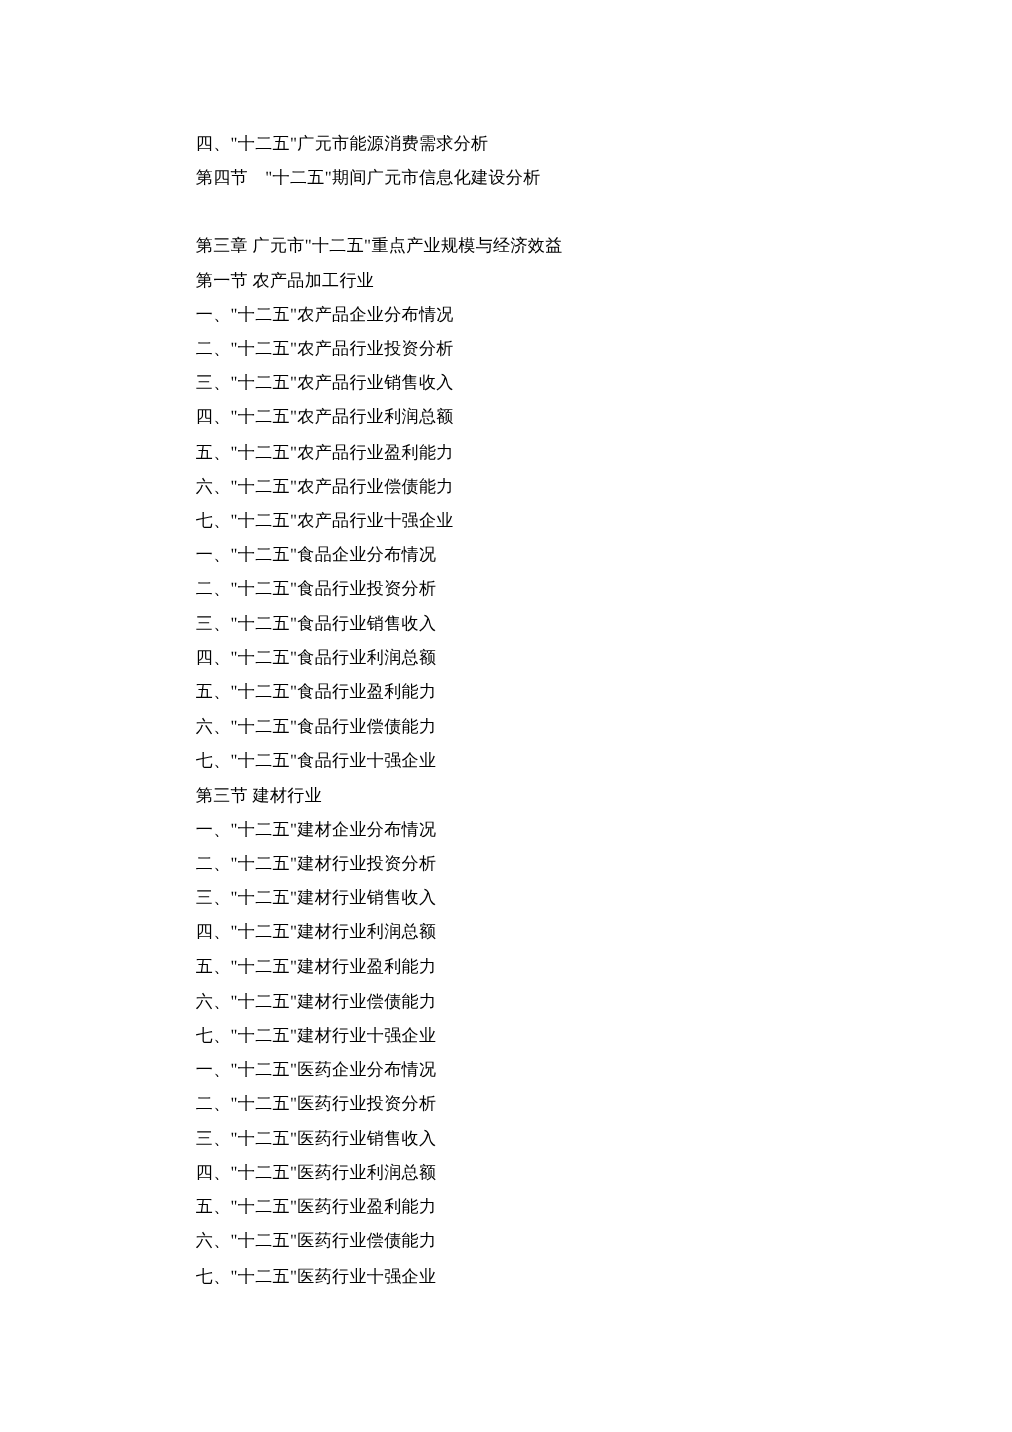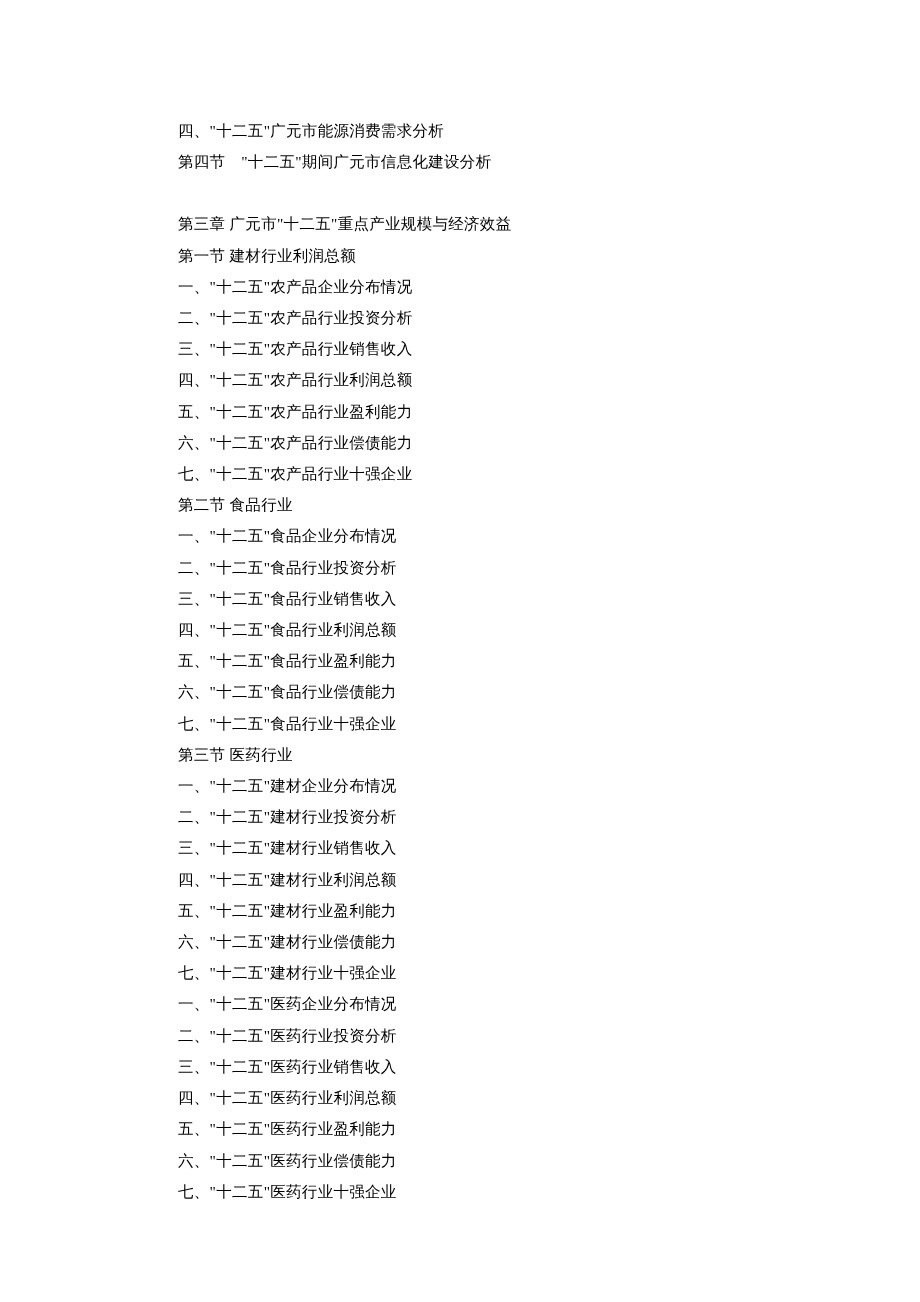--- a/index.html
+++ b/index.html
@@ -26,37 +26,36 @@
   }
 </style>
 </head>
 <body>
 
 <div class="page" id="page-root">
     <div class="line">四、"十二五"广元市能源消费需求分析</div>
     <div class="line">第四节　"十二五"期间广元市信息化建设分析</div>
     <div class="spacer"></div>
     <div class="line">第三章  广元市"十二五"重点产业规模与经济效益</div>
-    <div class="line">第一节  建材行业利润总额</div>
+    <div class="line">第一节  农产品加工行业</div>
     <div class="line">一、"十二五"农产品企业分布情况</div>
     <div class="line">二、"十二五"农产品行业投资分析</div>
     <div class="line">三、"十二五"农产品行业销售收入</div>
     <div class="line">四、"十二五"农产品行业利润总额</div>
     <div class="line">五、"十二五"农产品行业盈利能力</div>
     <div class="line">六、"十二五"农产品行业偿债能力</div>
     <div class="line">七、"十二五"农产品行业十强企业</div>
-    <div class="line">第二节  食品行业</div>
     <div class="line">一、"十二五"食品企业分布情况</div>
     <div class="line">二、"十二五"食品行业投资分析</div>
     <div class="line">三、"十二五"食品行业销售收入</div>
     <div class="line">四、"十二五"食品行业利润总额</div>
     <div class="line">五、"十二五"食品行业盈利能力</div>
     <div class="line">六、"十二五"食品行业偿债能力</div>
     <div class="line">七、"十二五"食品行业十强企业</div>
-    <div class="line">第三节  医药行业</div>
+    <div class="line">第三节  建材行业</div>
     <div class="line">一、"十二五"建材企业分布情况</div>
     <div class="line">二、"十二五"建材行业投资分析</div>
     <div class="line">三、"十二五"建材行业销售收入</div>
     <div class="line">四、"十二五"建材行业利润总额</div>
     <div class="line">五、"十二五"建材行业盈利能力</div>
     <div class="line">六、"十二五"建材行业偿债能力</div>
     <div class="line">七、"十二五"建材行业十强企业</div>
     <div class="line">一、"十二五"医药企业分布情况</div>
     <div class="line">二、"十二五"医药行业投资分析</div>
     <div class="line">三、"十二五"医药行业销售收入</div>

